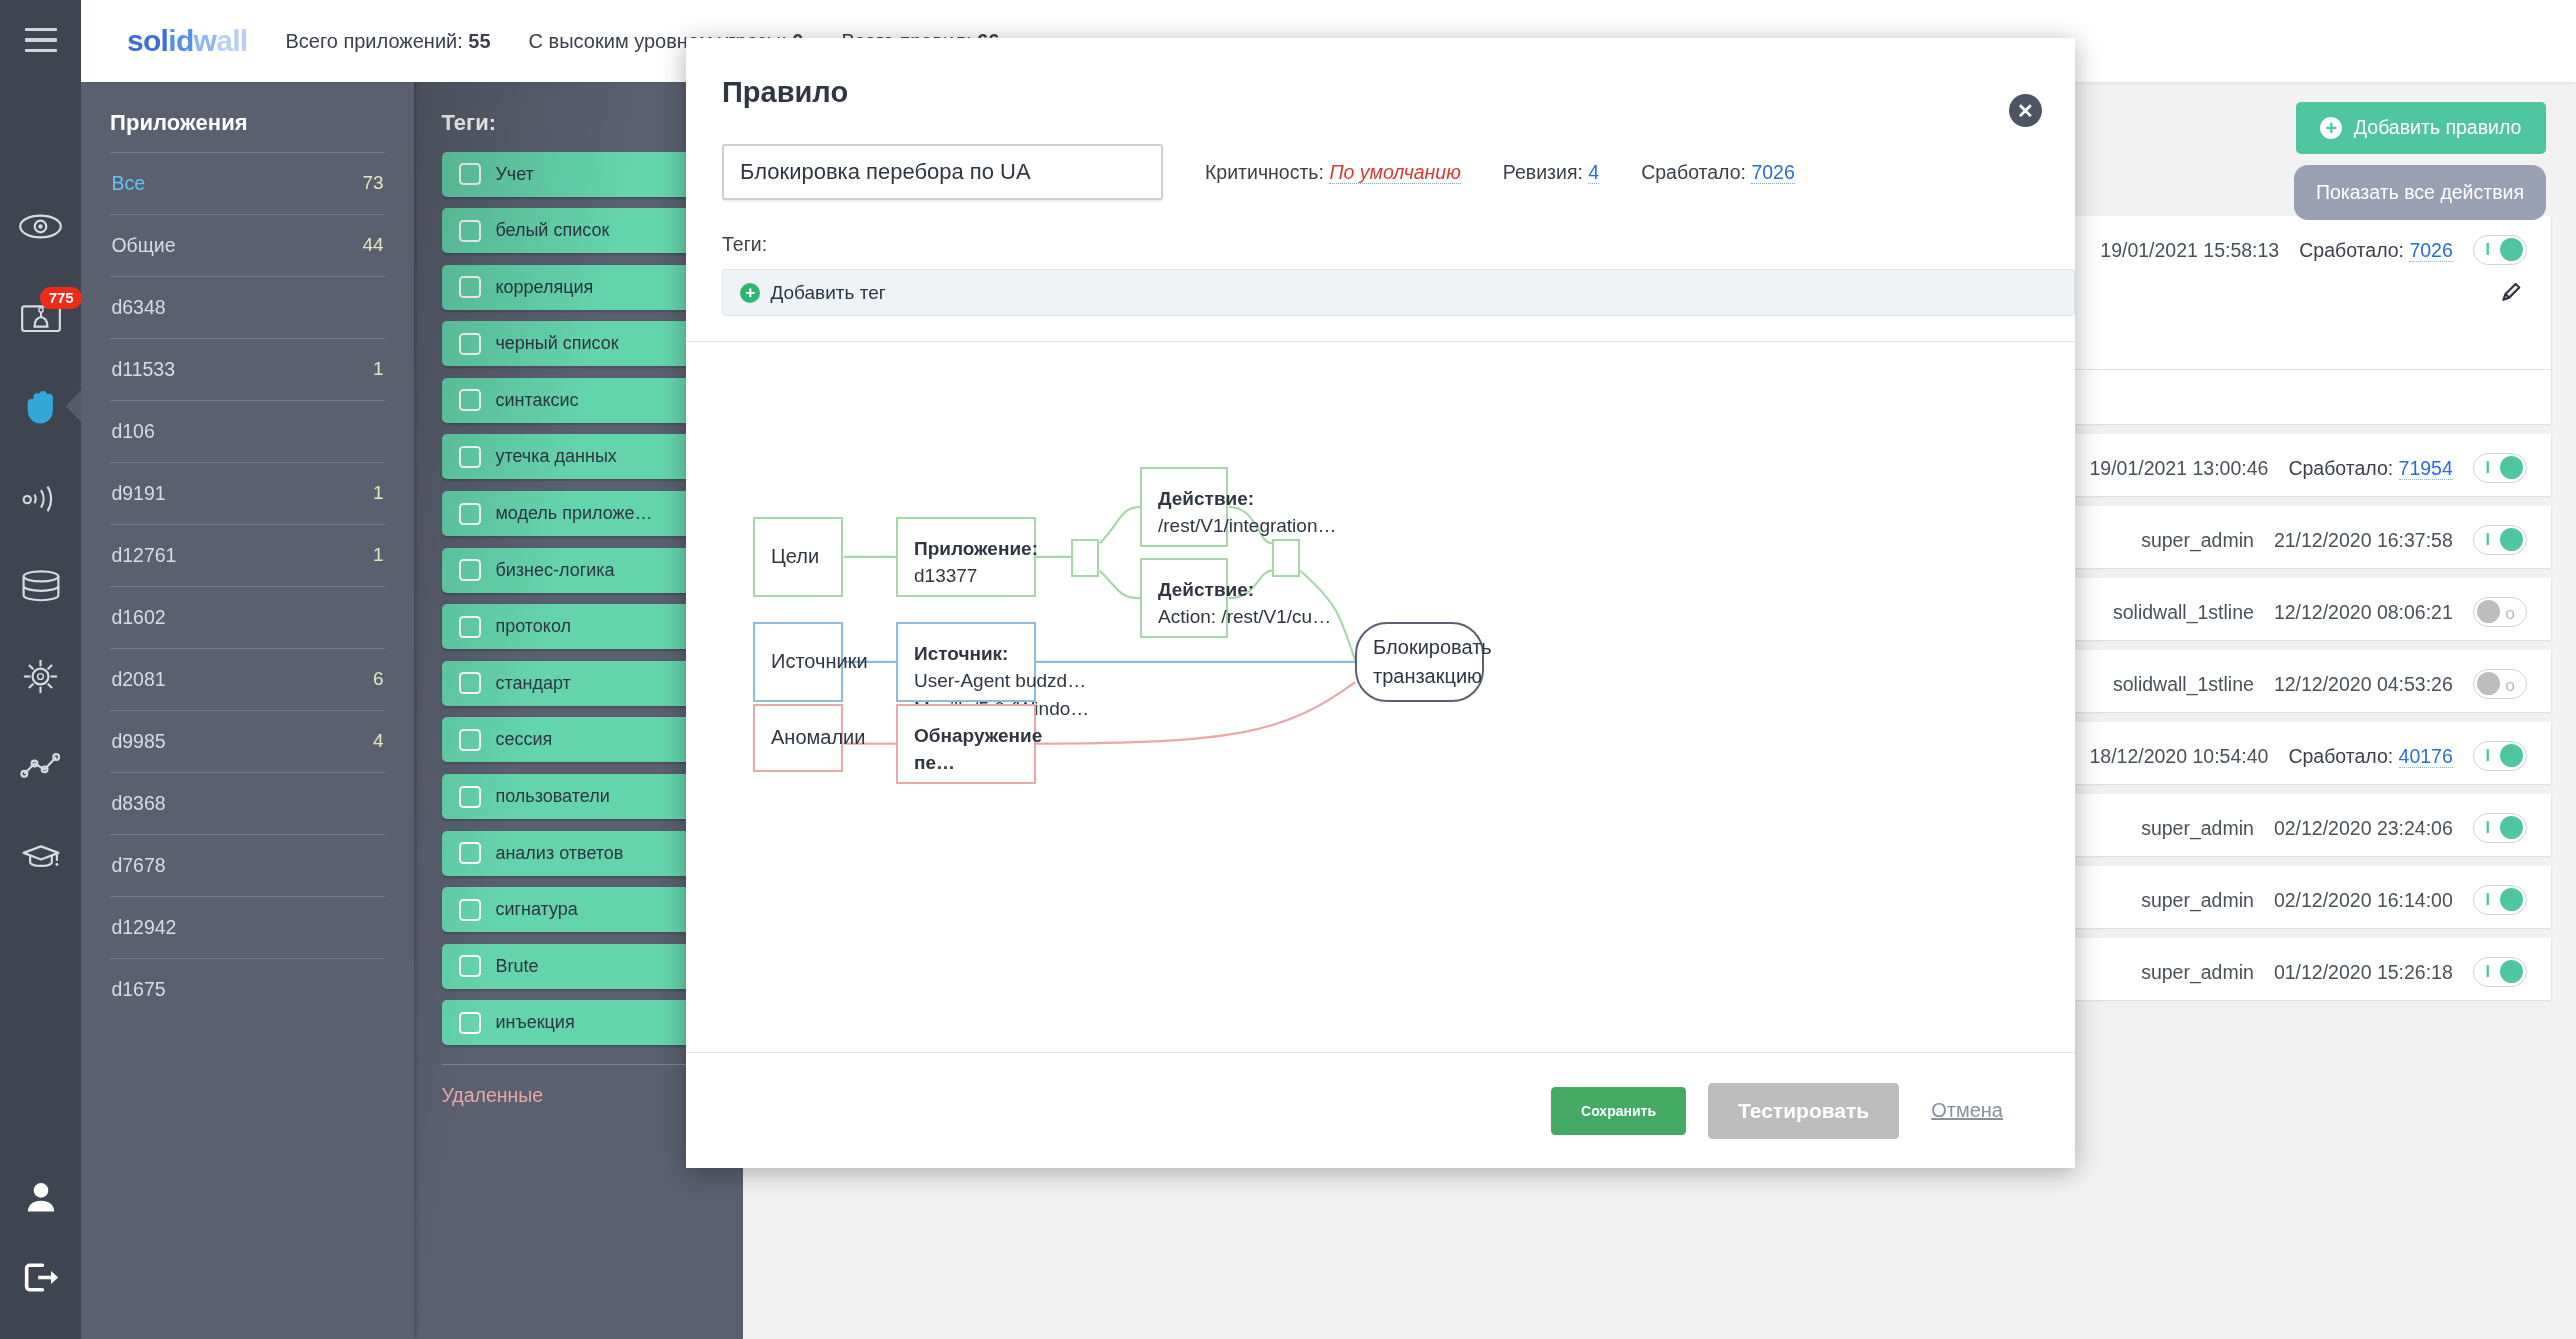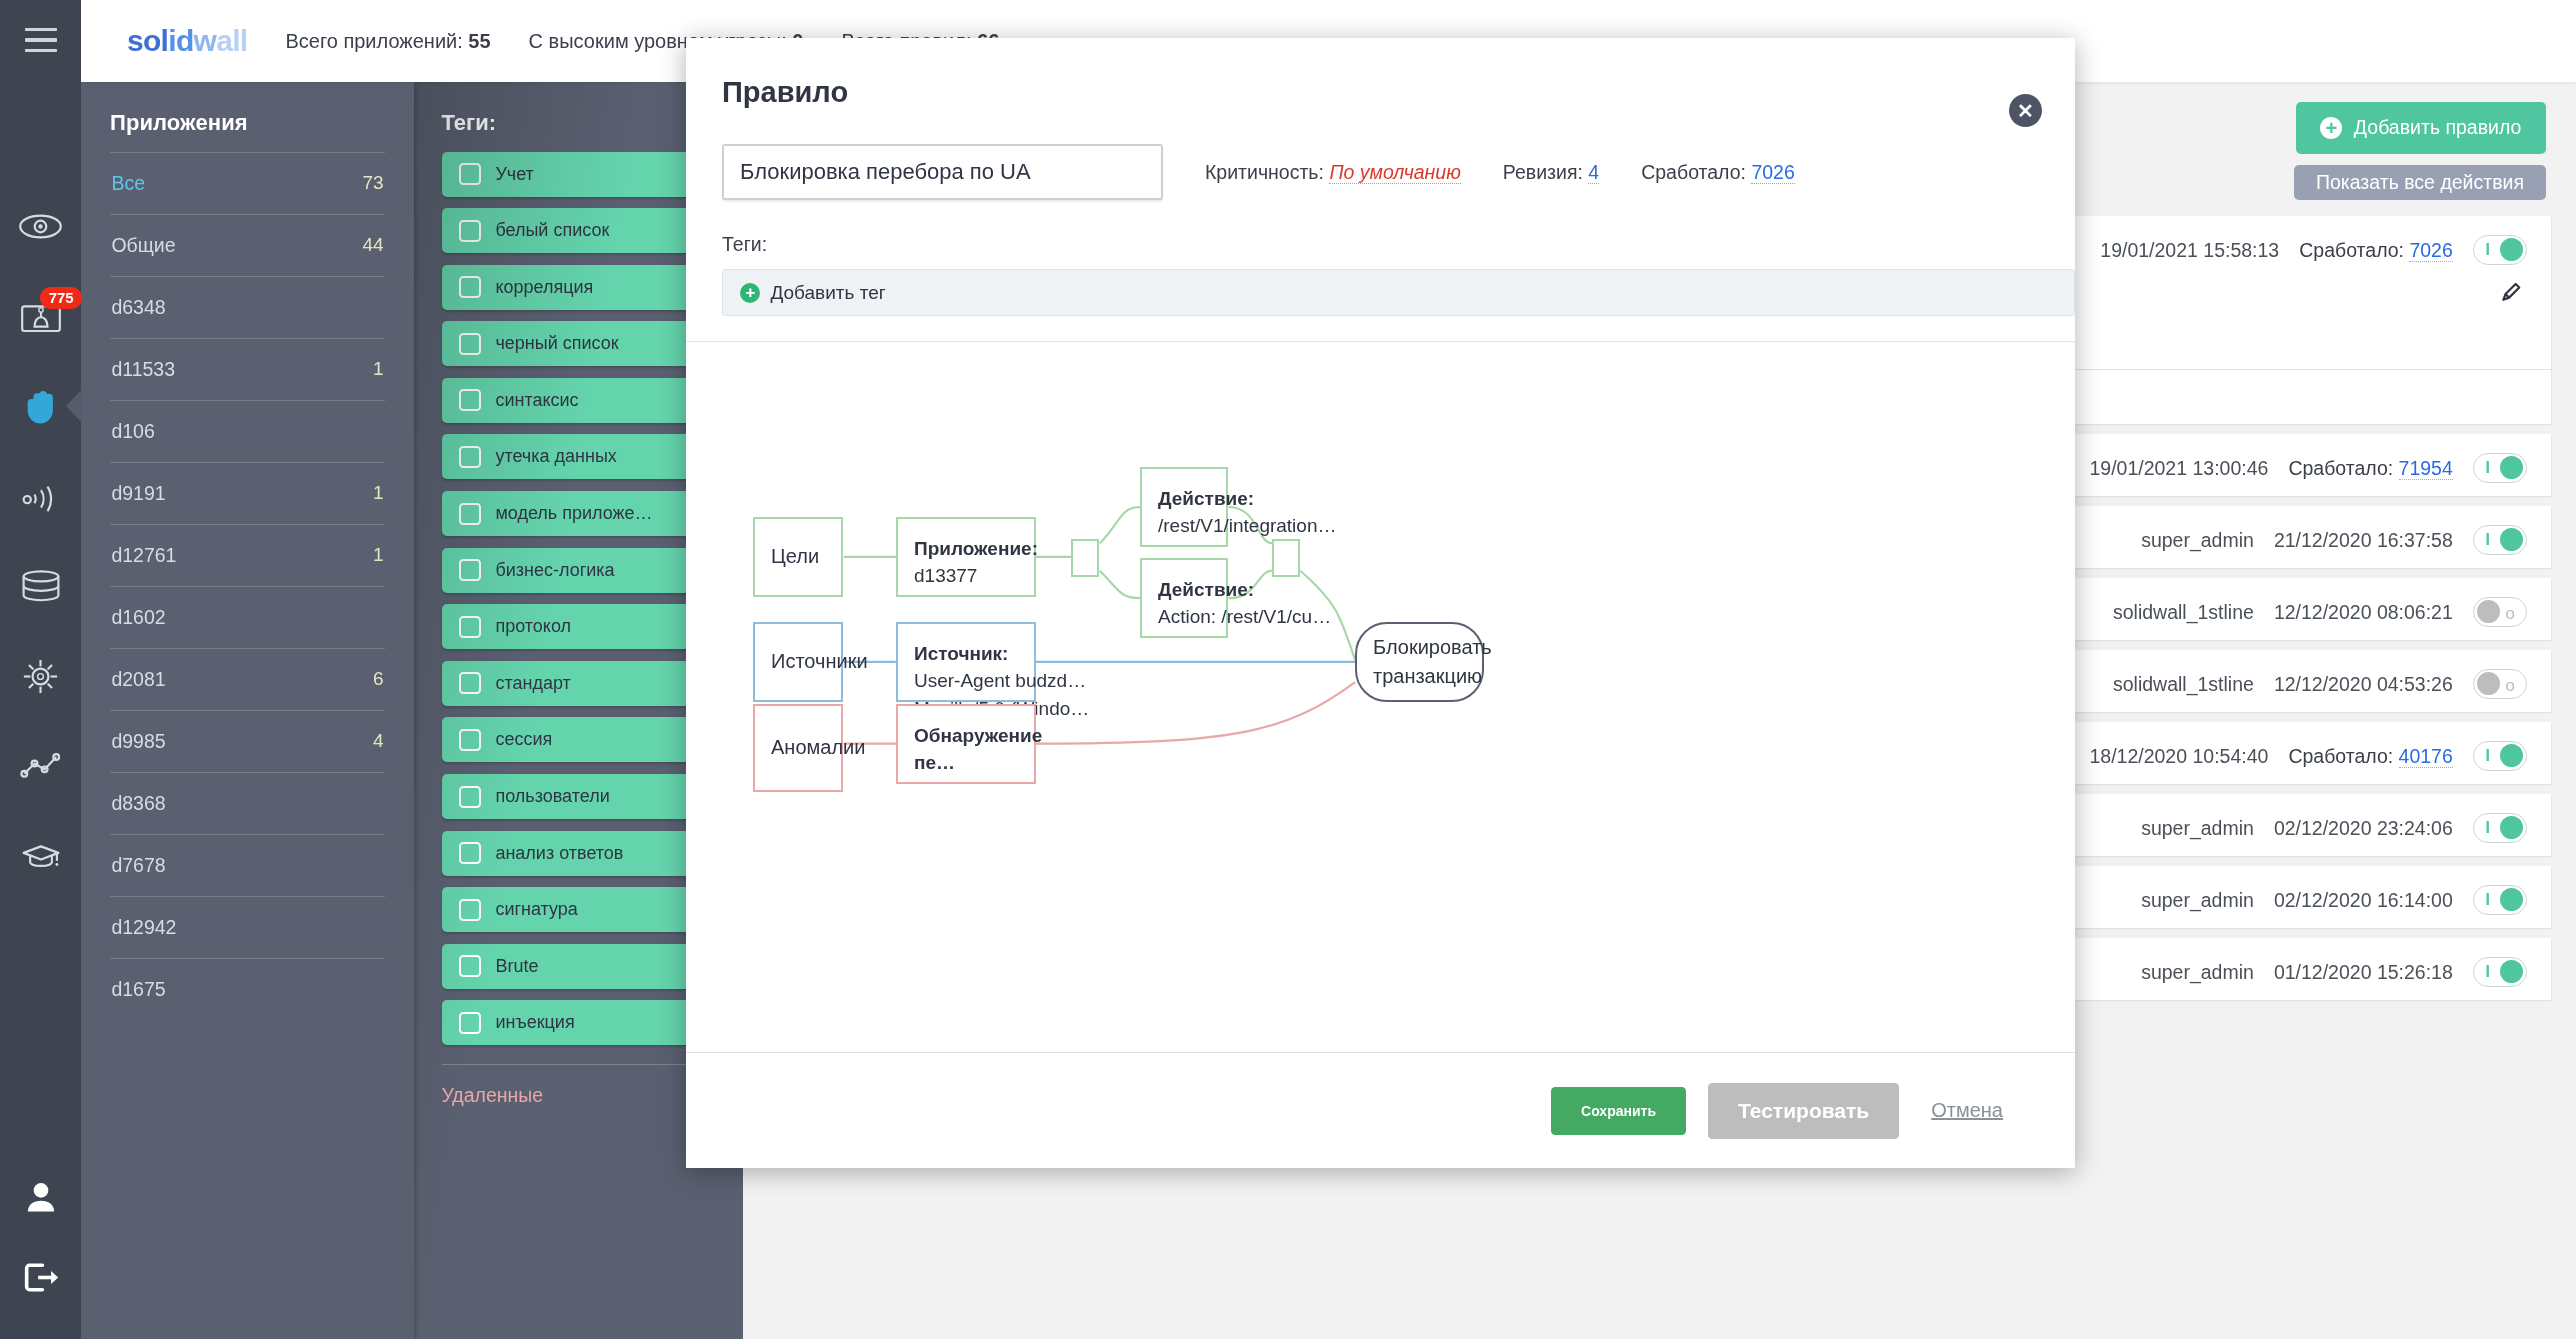--- a/index.html
+++ b/index.html
@@ -120,22 +120,22 @@
     background: #4fc6a0; color: #fff; border: none; border-radius: 5px;
     font-size: 19.5px; padding: 14.5px 24.6px; display: flex; align-items: center; gap: 11.6px;
     cursor: pointer; font-family: inherit;
   }
   .plus-circle {
     width: 22px; height: 22px; border-radius: 50%; background: #fff; color: #4fc6a0;
     display: flex; align-items: center; justify-content: center;
     font-size: 20px; font-weight: bold; line-height: 1;
   }
   .btn-show-actions {
-    background: #9aa0b4; color: #fff; border: none; border-radius: 5px;
-    font-size: 19.5px; padding: 6px 22px; cursor: pointer; font-family: inherit;
+    background: #9aa0b4; color: #fff; border: none; border-radius: 14px;
+    font-size: 19.5px; padding: 16px 22px; cursor: pointer; font-family: inherit;
   }
   .rules-list { position: absolute; left: 0; right: 0; top: 134px; bottom: 0; padding: 0 24.6px; }
   .rule-card {
     background: #fff; margin-bottom: 10px; position: relative;
     box-shadow: 0 0.7px 2.2px rgba(0,0,0,0.16);
   }
   .rule-head {
     display: flex; align-items: center; justify-content: space-between;
     padding: 19px 24.6px 13px 24.6px; gap: 14.5px;
   }
@@ -767,21 +767,21 @@
 
       <div class="gnode g-blue plain center-text" style="left:67px; top:280px; width:90px; height:80px;">
         <div class="gtitle">Источники</div>
       </div>
       <div class="gnode g-blue" style="left:210px; top:280px; width:140px; height:80px;">
         <div class="gtitle">Источник:</div>
         <div class="gval">User-Agent budzd…</div>
         <div class="gval">Mozilla/5.0 (Windo…</div>
       </div>
 
-      <div class="gnode g-red plain center-text" style="left:67px; top:362px; width:90px; height:88px;">
+      <div class="gnode g-red plain center-text" style="left:67px; top:362px; width:90px; height:68px;">
         <div class="gtitle">Аномалии</div>
       </div>
       <div class="gnode g-red" style="left:210px; top:362px; width:140px; height:80px;">
         <div class="gtitle">Обнаружение пе…</div>
       </div>
 
       <div class="gnode g-dark plain center-text" style="left:669px; top:280px; width:129px; height:80px;border-radius:32px;">
         <div class="gtitle">Блокировать транзакцию</div>
       </div>
     </div>

